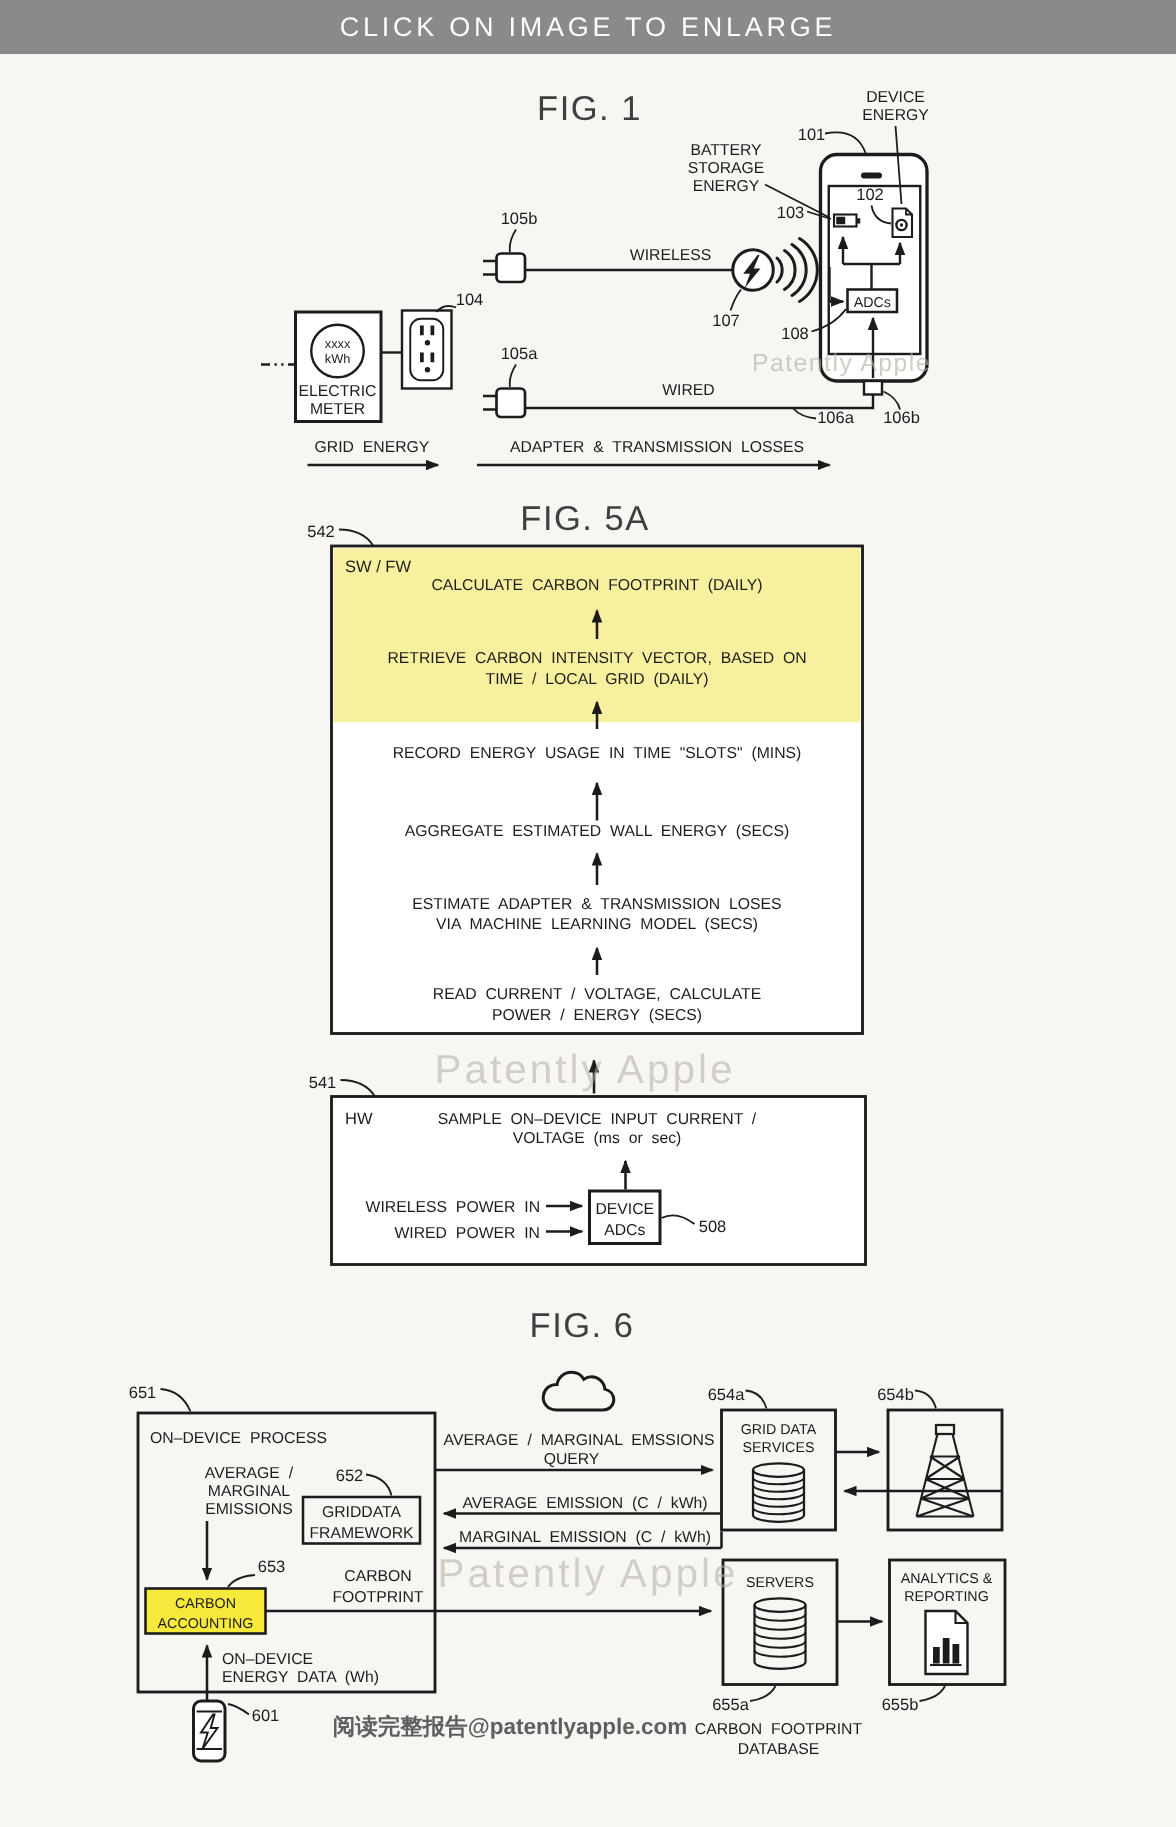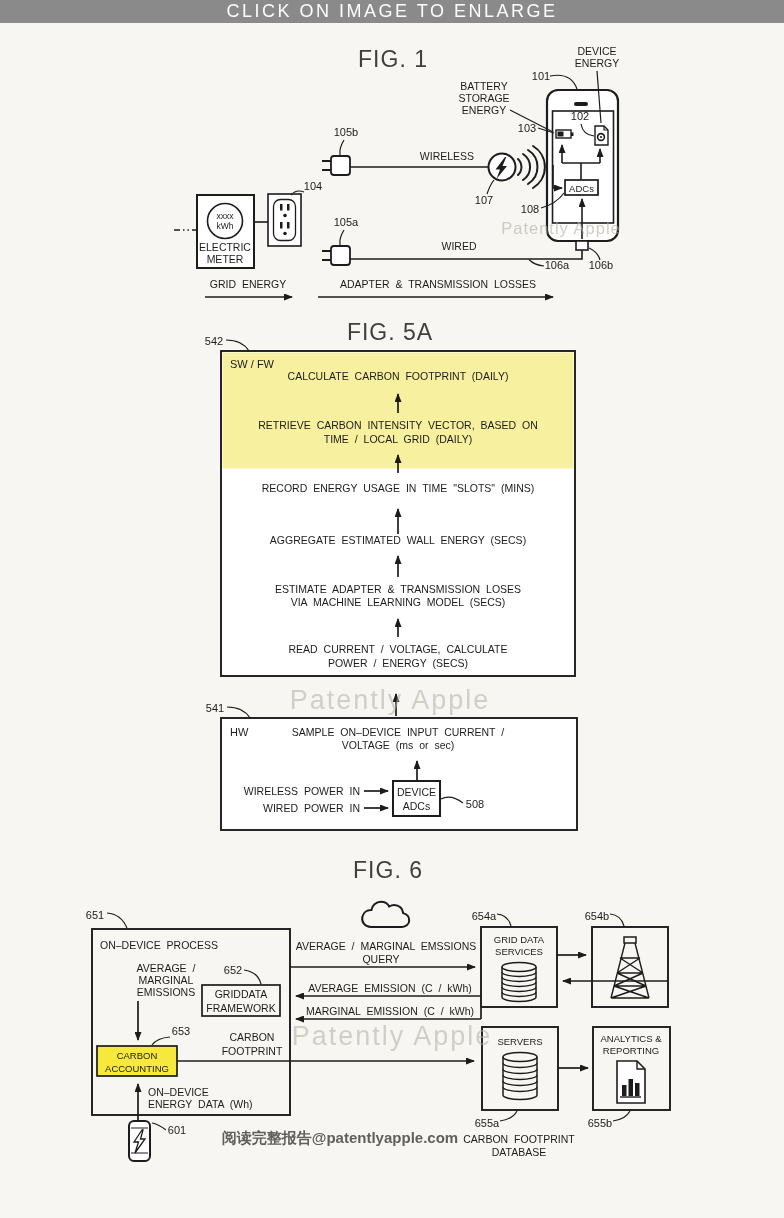--- a/index.html
+++ b/index.html
@@ -1,21 +1,21 @@
 <!DOCTYPE html>
 <html style="--banner-bg: #8a8a8a; --page-bg: #f7f6f3; --ink: #1c1c1c; --highlight-yellow: #f7f09e; --accent-yellow: #f6e93c; --watermark: #b3afa2;"><head>
 <meta charset="utf-8">
 <style>
   :root{
     --banner-bg:#8a8a8a; --page-bg:#f7f6f3; --ink:#1c1c1c;
     --highlight-yellow:#f7f09e; --accent-yellow:#f6e93c; --watermark:#b3afa2;
   }
   html,body{margin:0;padding:0;}
   body{width:784px;height:1218px;background:var(--page-bg);font-family:"Liberation Sans",sans-serif;overflow:hidden;}
-  .banner{height:23px;background:var(--banner-bg);display:flex;align-items:center;justify-content:center;}
+  .banner{height:36px;background:var(--banner-bg);display:flex;align-items:center;justify-content:center;}
   .banner span{color:#fdfdfd;font-size:18px;letter-spacing:2.5px;font-weight:400;}
   svg{display:block;}
   
   text{fill:var(--ink);font-family:"Liberation Sans",sans-serif;}
   .pt{font-size:10.5px;word-spacing:3px;}
   .pt-sm{font-size:9.5px;}
   .pt-xs{font-size:8.5px;}
   .ref{font-size:11px;}
   .fig-title{font-size:23px;fill:#3f3f3f;letter-spacing:1px;}
   .wm{fill:var(--watermark);opacity:.62;font-size:16.5px;letter-spacing:1px;}

